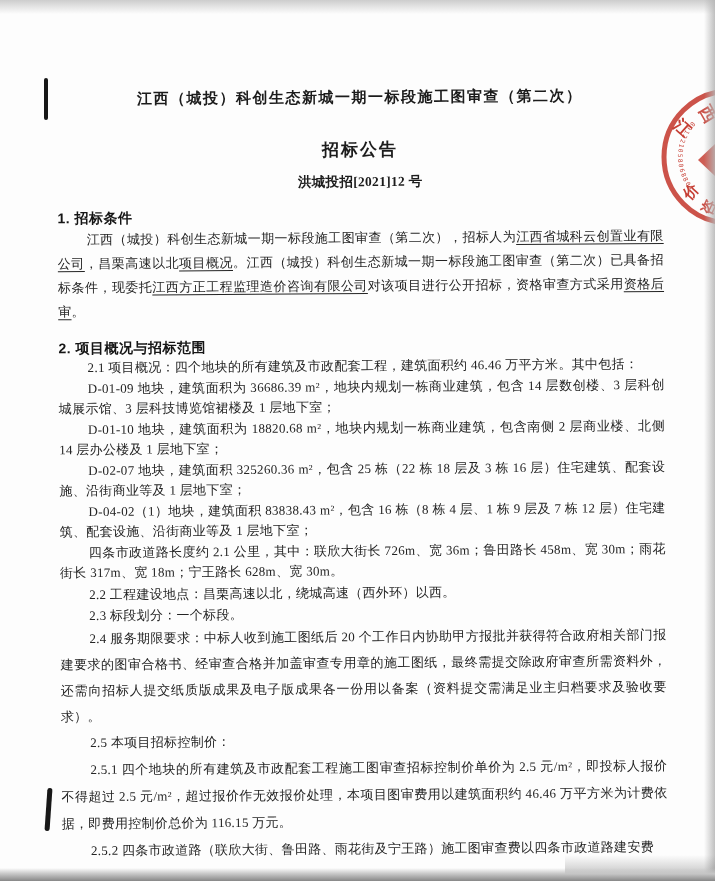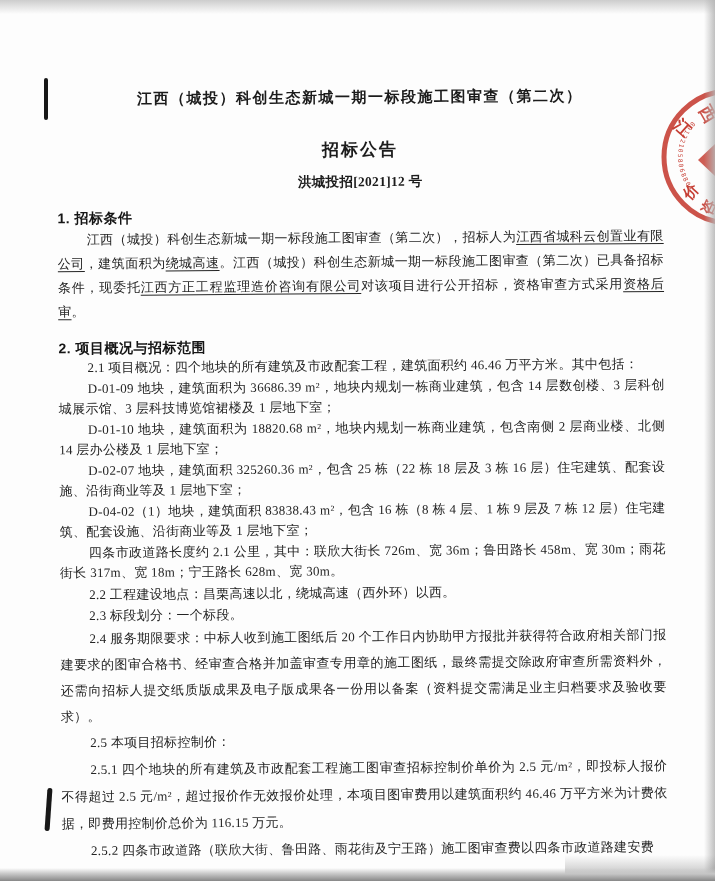--- a/index.html
+++ b/index.html
@@ -88,21 +88,21 @@
   </svg>
 
   <div class="content">
 
     <div class="title">江西（城投）科创生态新城一期一标段施工图审查（第二次）</div>
     <div class="subtitle">招标公告</div>
     <div class="docnum">洪城投招[2021]12 号</div>
 
     <div class="sec-h h1">1. 招标条件</div>
 
-    <p class="para p-intro"><span>江西（城投）科创生态新城一期一标段施工图审查（第二次），招标人为</span><span class="u">江西省城科云创置业有限公司</span><span>，建筑面积为</span><span class="u">绕城高速</span><span>。江西（城投）科创生态新城一期一标段施工图审查（第二次）已具备招标条件，现委托</span><span class="u">江西方正工程监理造价咨询有限公司</span><span>对该项目进行公开招标，资格审查方式采用</span><span class="u">资格后审</span><span>。</span></p>
+    <p class="para p-intro"><span>江西（城投）科创生态新城一期一标段施工图审查（第二次），招标人为</span><span class="u">江西省城科云创置业有限公司</span><span>，昌栗高速以北</span><span class="u">项目概况</span><span>。江西（城投）科创生态新城一期一标段施工图审查（第二次）已具备招标条件，现委托</span><span class="u">江西方正工程监理造价咨询有限公司</span><span>对该项目进行公开招标，资格审查方式采用</span><span class="u">资格后审</span><span>。</span></p>
 
     <div class="sec-h h2">2. 项目概况与招标范围</div>
 
     <p class="para tight p21">2.1 项目概况：四个地块的所有建筑及市政配套工程，建筑面积约 46.46 万平方米。其中包括：</p>
     <p class="para tight">D-01-09 地块，建筑面积为 36686.39 m²，地块内规划一栋商业建筑，包含 14 层数创楼、3 层科创城展示馆、3 层科技博览馆裙楼及 1 层地下室；</p>
     <p class="para tight">D-01-10 地块，建筑面积为 18820.68 m²，地块内规划一栋商业建筑，包含南侧 2 层商业楼、北侧 14 层办公楼及 1 层地下室；</p>
     <p class="para tight">D-02-07 地块，建筑面积 325260.36 m²，包含 25 栋（22 栋 18 层及 3 栋 16 层）住宅建筑、配套设施、沿街商业等及 1 层地下室；</p>
     <p class="para tight">D-04-02（1）地块，建筑面积 83838.43 m²，包含 16 栋（8 栋 4 层、1 栋 9 层及 7 栋 12 层）住宅建筑、配套设施、沿街商业等及 1 层地下室；</p>
     <p class="para tight">四条市政道路长度约 2.1 公里，其中：联欣大街长 726m、宽 36m；鲁田路长 458m、宽 30m；雨花街长 317m、宽 18m；宁王路长 628m、宽 30m。</p>
     <p class="para p22">2.2 工程建设地点：昌栗高速以北，绕城高速（西外环）以西。</p>

